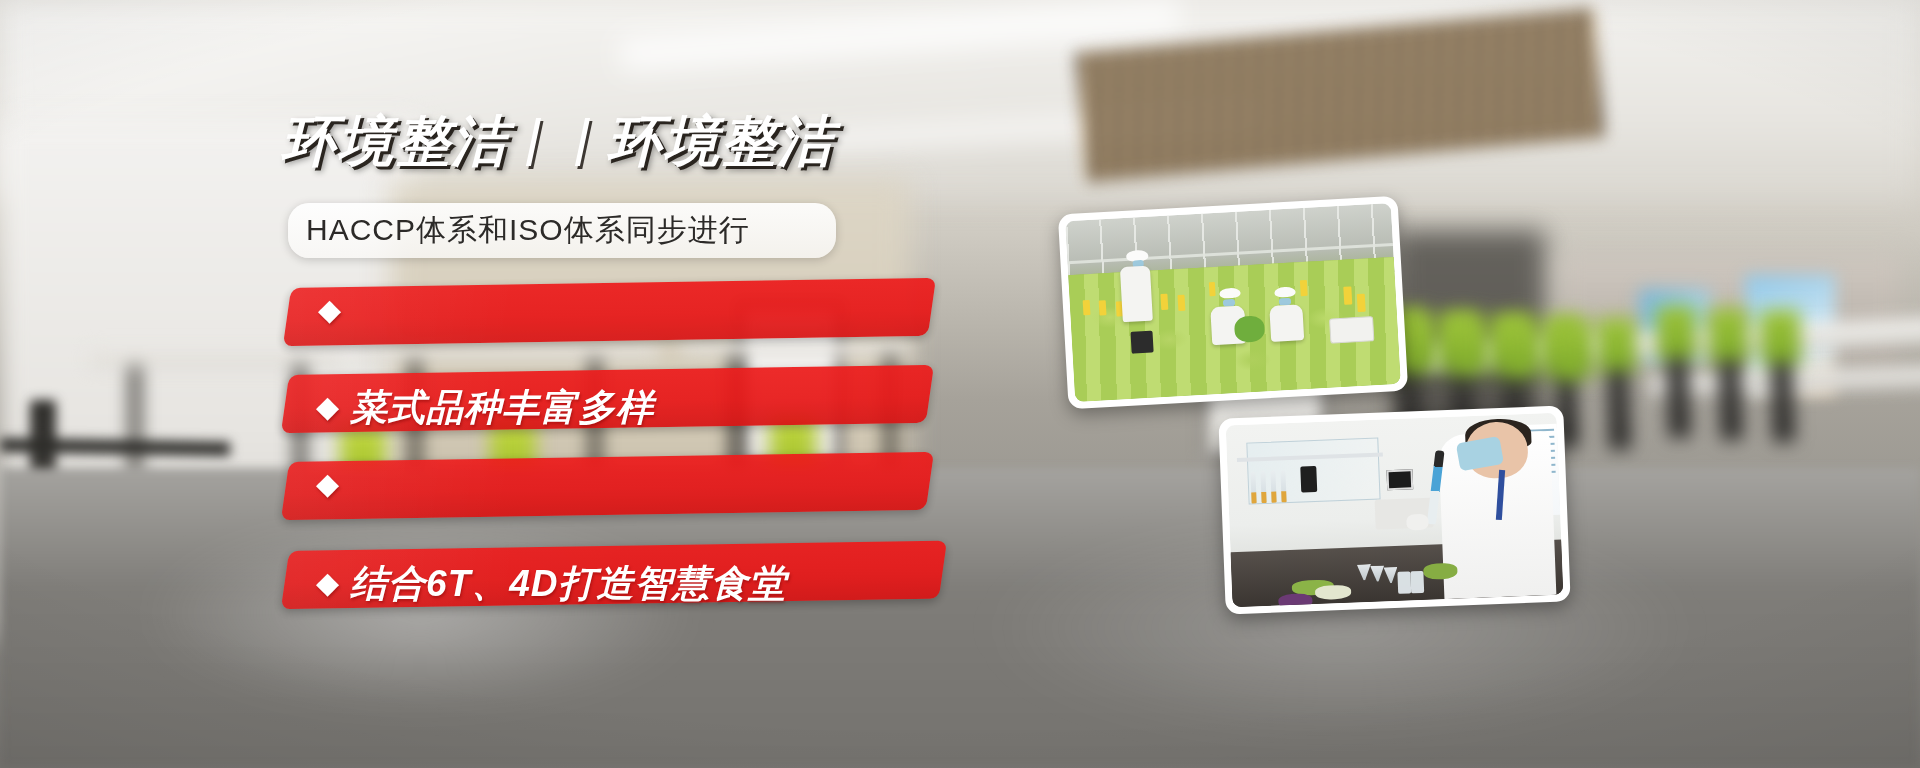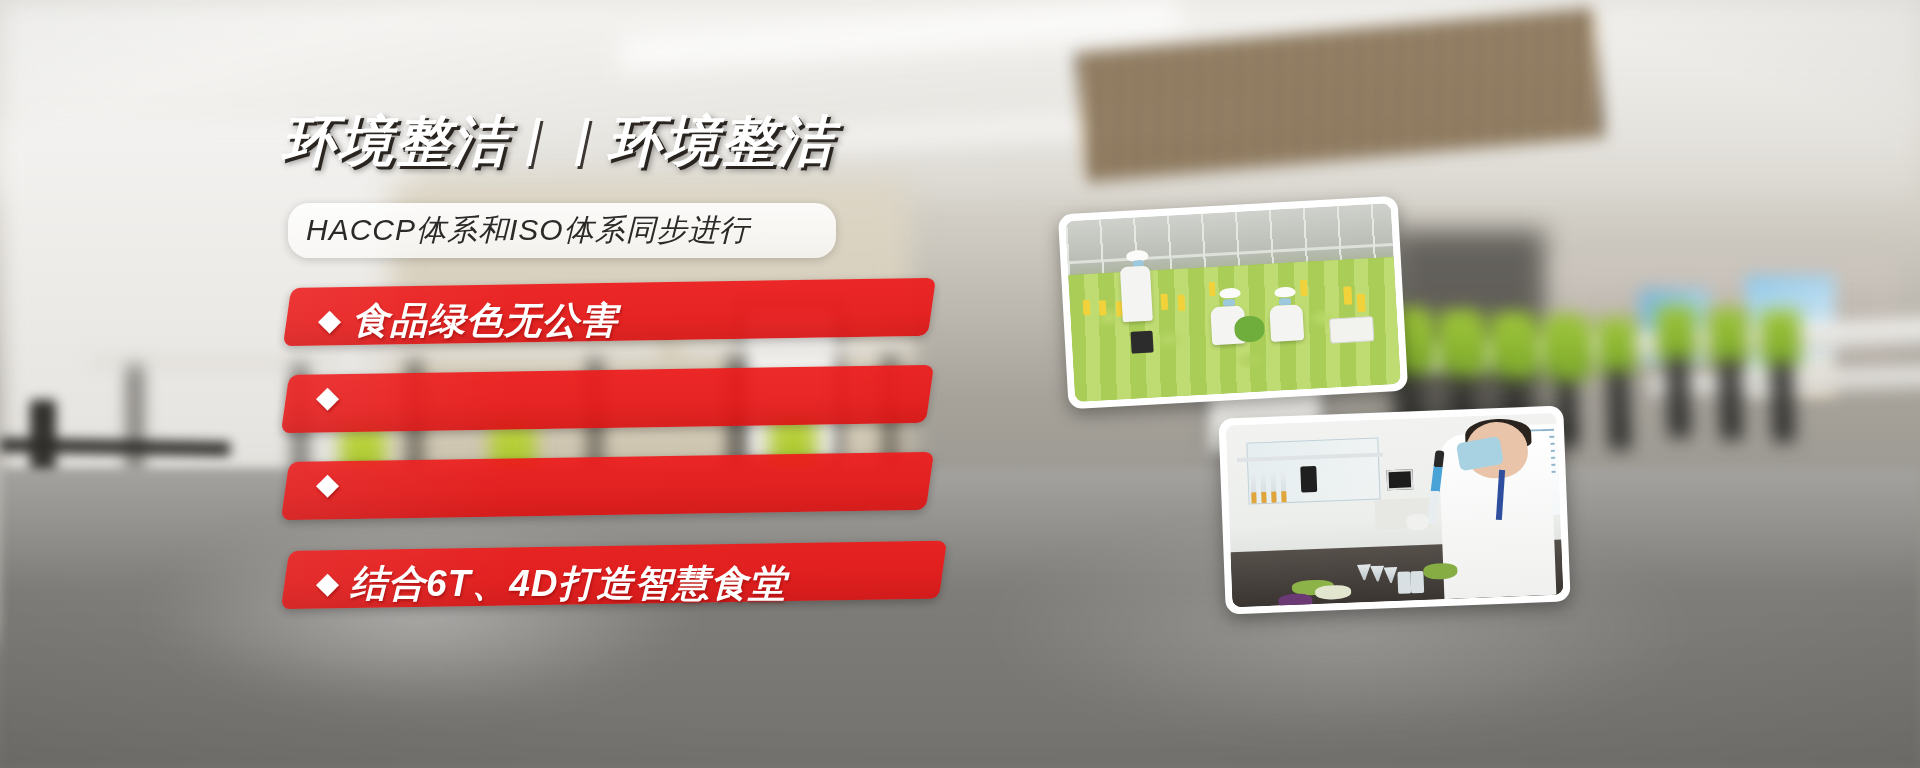--- a/index.html
+++ b/index.html
@@ -171,21 +171,20 @@
 
   
   .subtitle {
     position:absolute; left:288px; top:203px;
     width:548px; height:55px;
     display:flex; align-items:center; padding-left:18px;
     background:linear-gradient(to bottom, rgba(255,255,255,.90), rgba(250,249,247,.80));
     border-radius:21px;
     font-size:30px; color:#2c2a28; letter-spacing:1px; white-space:nowrap;
     box-shadow:0 2px 10px rgba(0,0,0,.18);
-    font-style:italic;
   }
 
   
   .bars { position:absolute; left:0; top:0; }
   .bar {
     position:absolute;
     height:58px;
     background:linear-gradient(to bottom, #ed1c1c 0%, #e81818 55%, #d81414 100%);
     opacity:.93;
     border-radius:9px;
@@ -355,28 +354,28 @@
     <span>HACCP体系和ISO体系同步进行</span>
   </div>
 
   <div class="bars">
 
     <div class="bar" style="left:287px; top:288px; width:645px; transform:rotate(-0.9deg) skewX(-9deg);">
       <span class="skin"></span>
     </div>
     <div class="bar-label" style="left:318px; top:296px;">
       <span class="dia">◆</span>
-      <span>食品绿色无公害</span>
     </div>
 
     <div class="bar" style="left:285px; top:375px; width:645px; transform:rotate(-0.9deg) skewX(-9deg);">
       <span class="skin"></span>
     </div>
     <div class="bar-label" style="left:316px; top:383px;">
       <span class="dia">◆</span>
+      <span>菜式品种丰富多样</span>
     </div>
 
     <div class="bar" style="left:285px; top:462px; width:645px; transform:rotate(-0.9deg) skewX(-9deg);">
       <span class="skin"></span>
     </div>
     <div class="bar-label" style="left:316px; top:470px;">
       <span class="dia">◆</span>
     </div>
 
     <div class="bar" style="left:285px; top:551px; width:658px; transform:rotate(-0.9deg) skewX(-9deg);">

